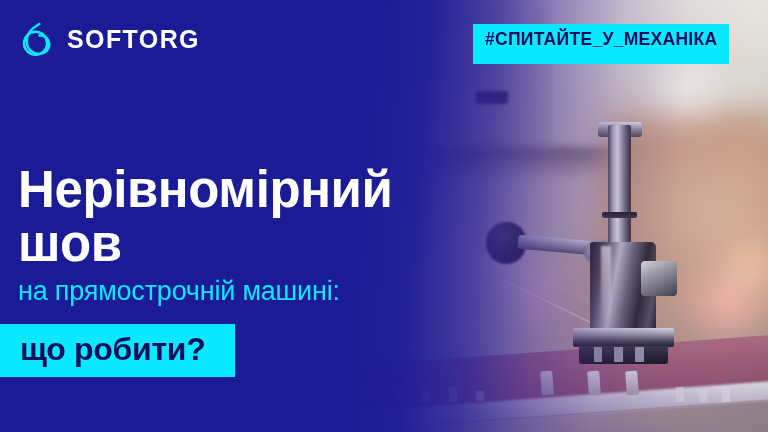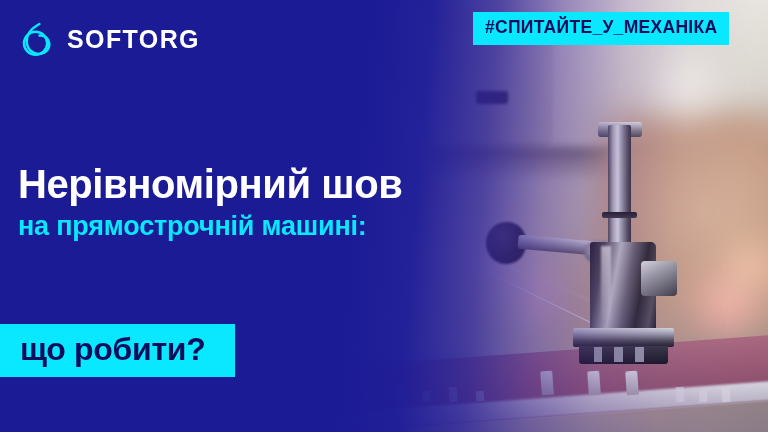--- a/index.html
+++ b/index.html
@@ -374,49 +374,49 @@
     color: #ffffff;
     font-size: 25px;
     font-weight: 700;
     letter-spacing: 1.4px;
     line-height: 1;
   }
 
   .hashtag {
     position: absolute;
     left: 473px;
-    top: 12px;
+    top: 24px;
     background: #0ae8ff;
     color: #0d0d5c;
     font-size: 17.5px;
     font-weight: 700;
     letter-spacing: .3px;
-    padding: 7px 12px 8px 12px;
+    padding: 7px 12px 15px 12px;
     white-space: nowrap;
     line-height: 1;
   }
 
   .headline-wrap {
     position: absolute;
     left: 18px;
     top: 163px;
     width: 470px;
   }
   .headline {
     color: #ffffff;
-    font-size: 40px;
+    font-size: 51px;
     font-weight: 700;
     letter-spacing: -.4px;
     line-height: 1.05;
     margin: 0;
   }
   .subhead {
     color: #0ae8ff;
     font-size: 27px;
-    font-weight: 700;
+    font-weight: 400;
     letter-spacing: -.2px;
     line-height: 1.18;
     margin: 6px 0 0 0;
   }
 
   .cta-box {
     position: absolute;
     left: 0;
     top: 324px;
     background: #0ae8ff;

